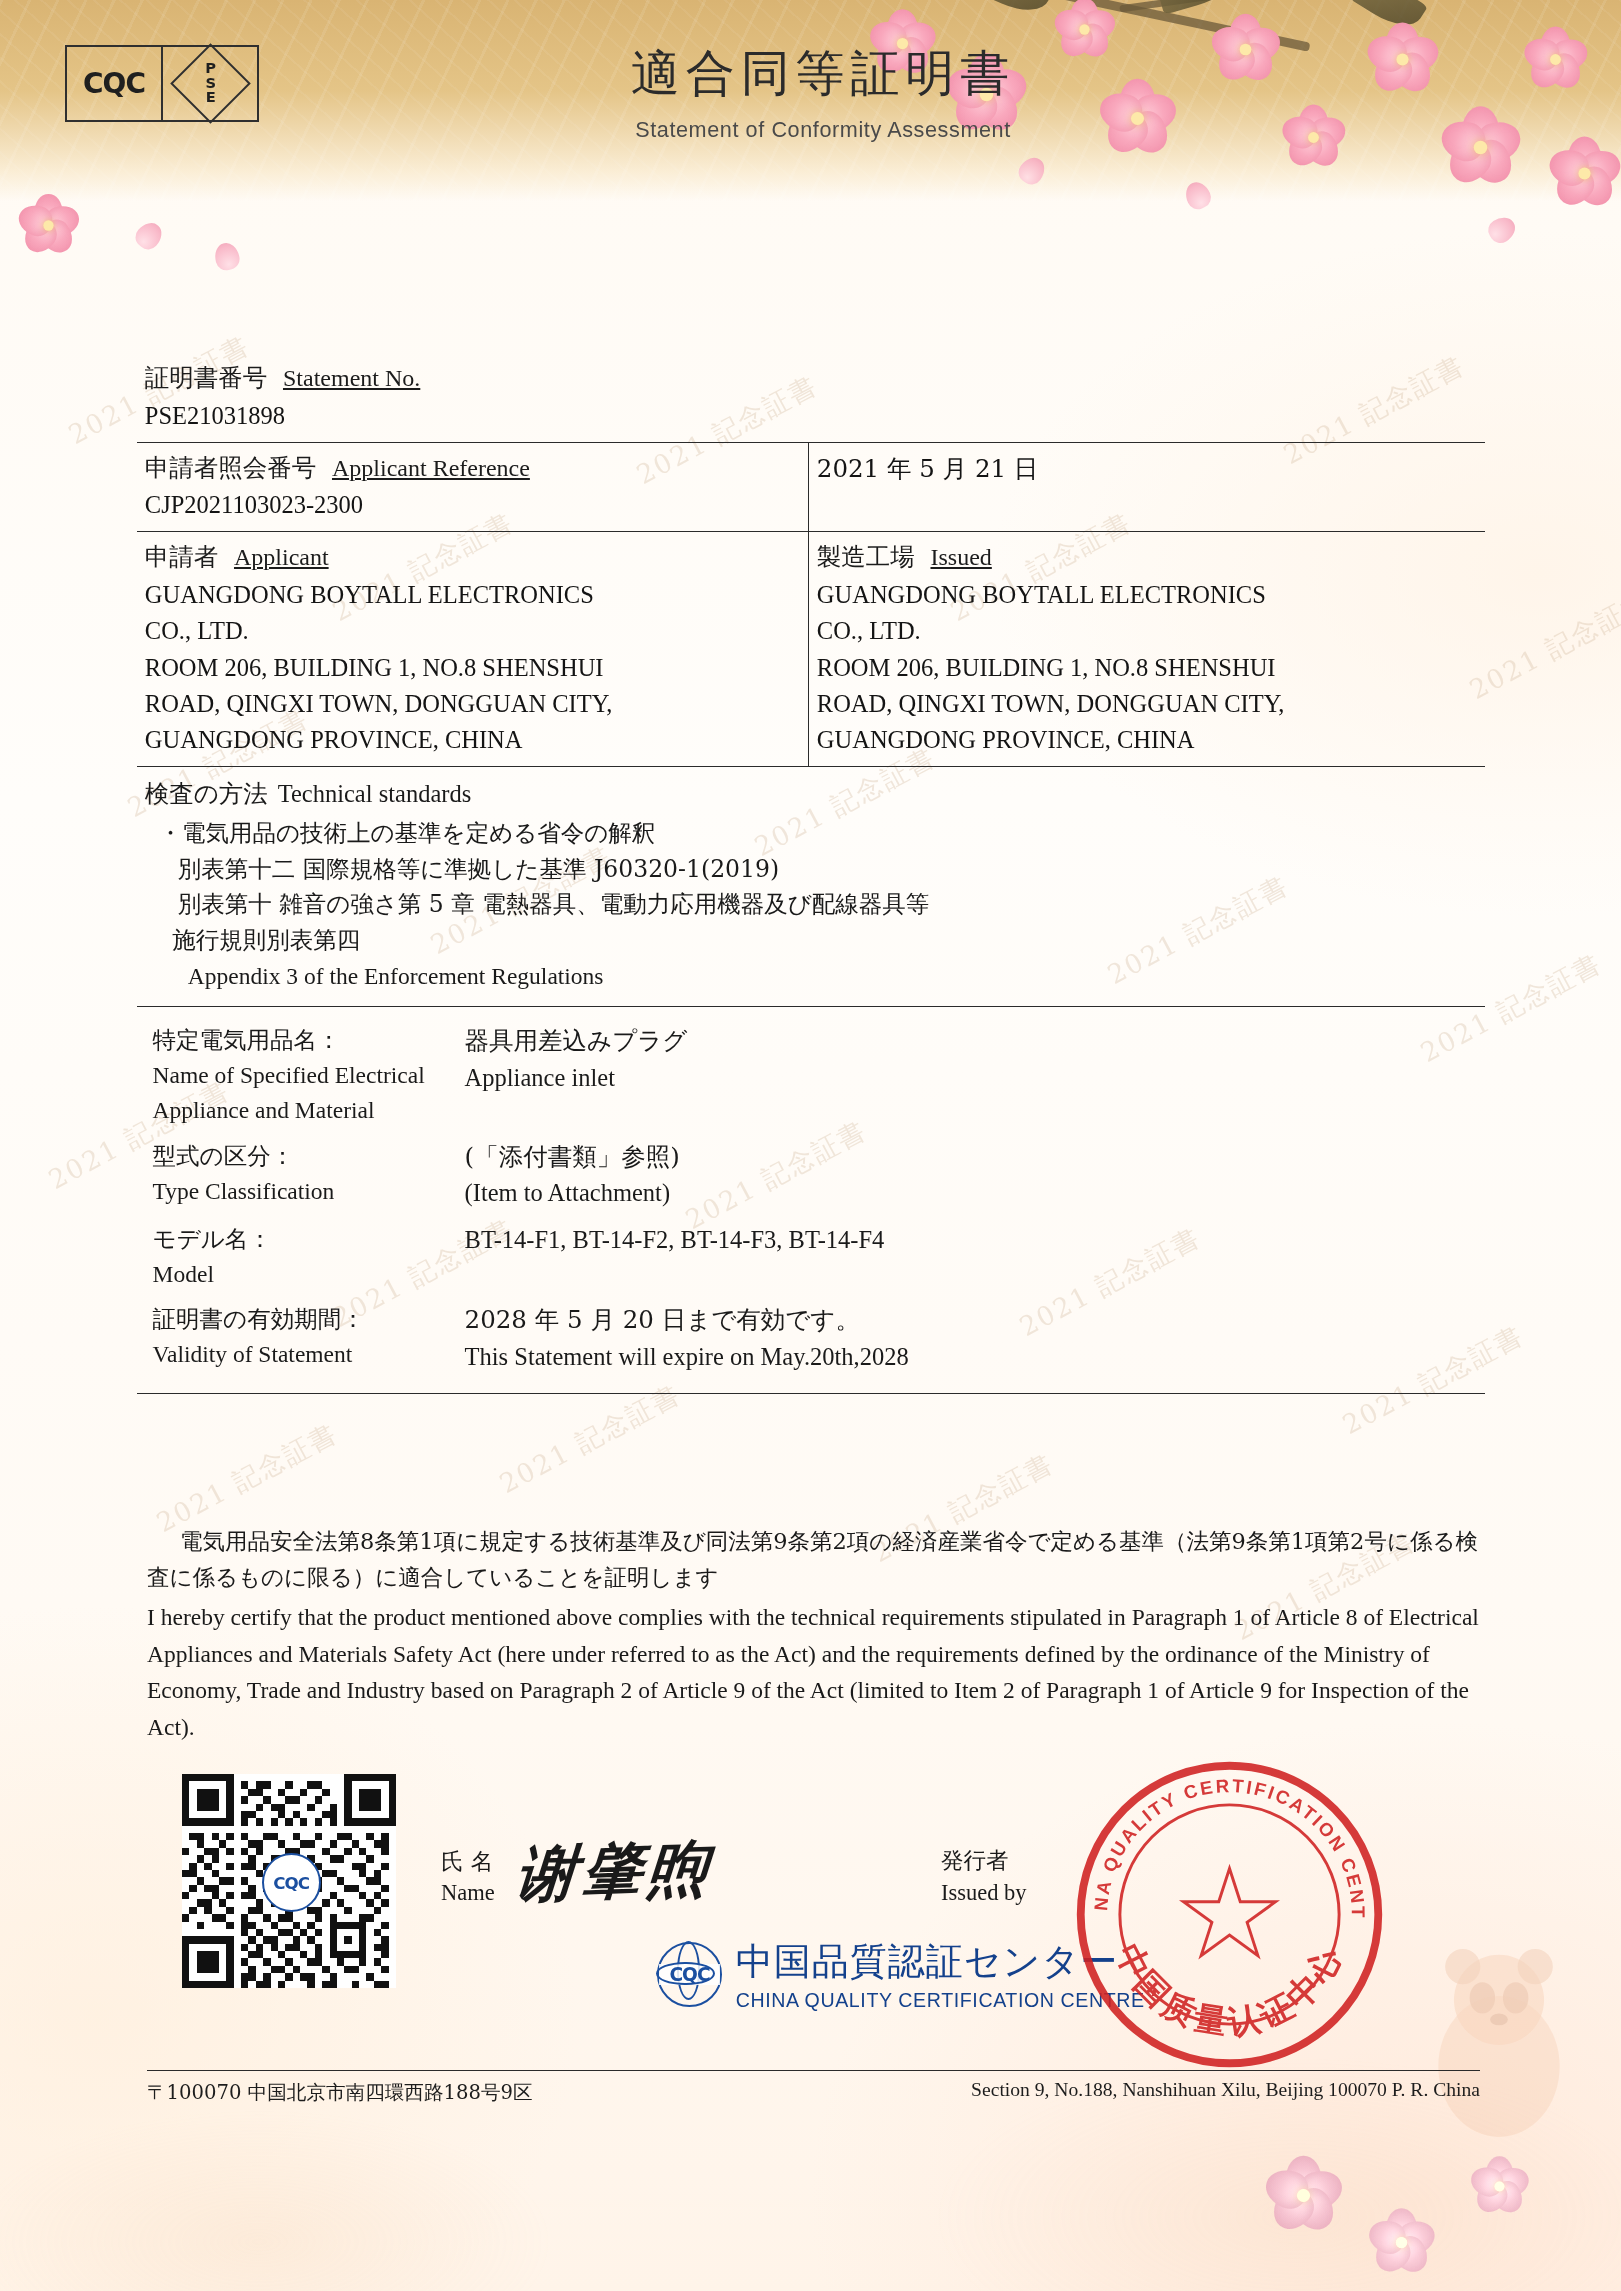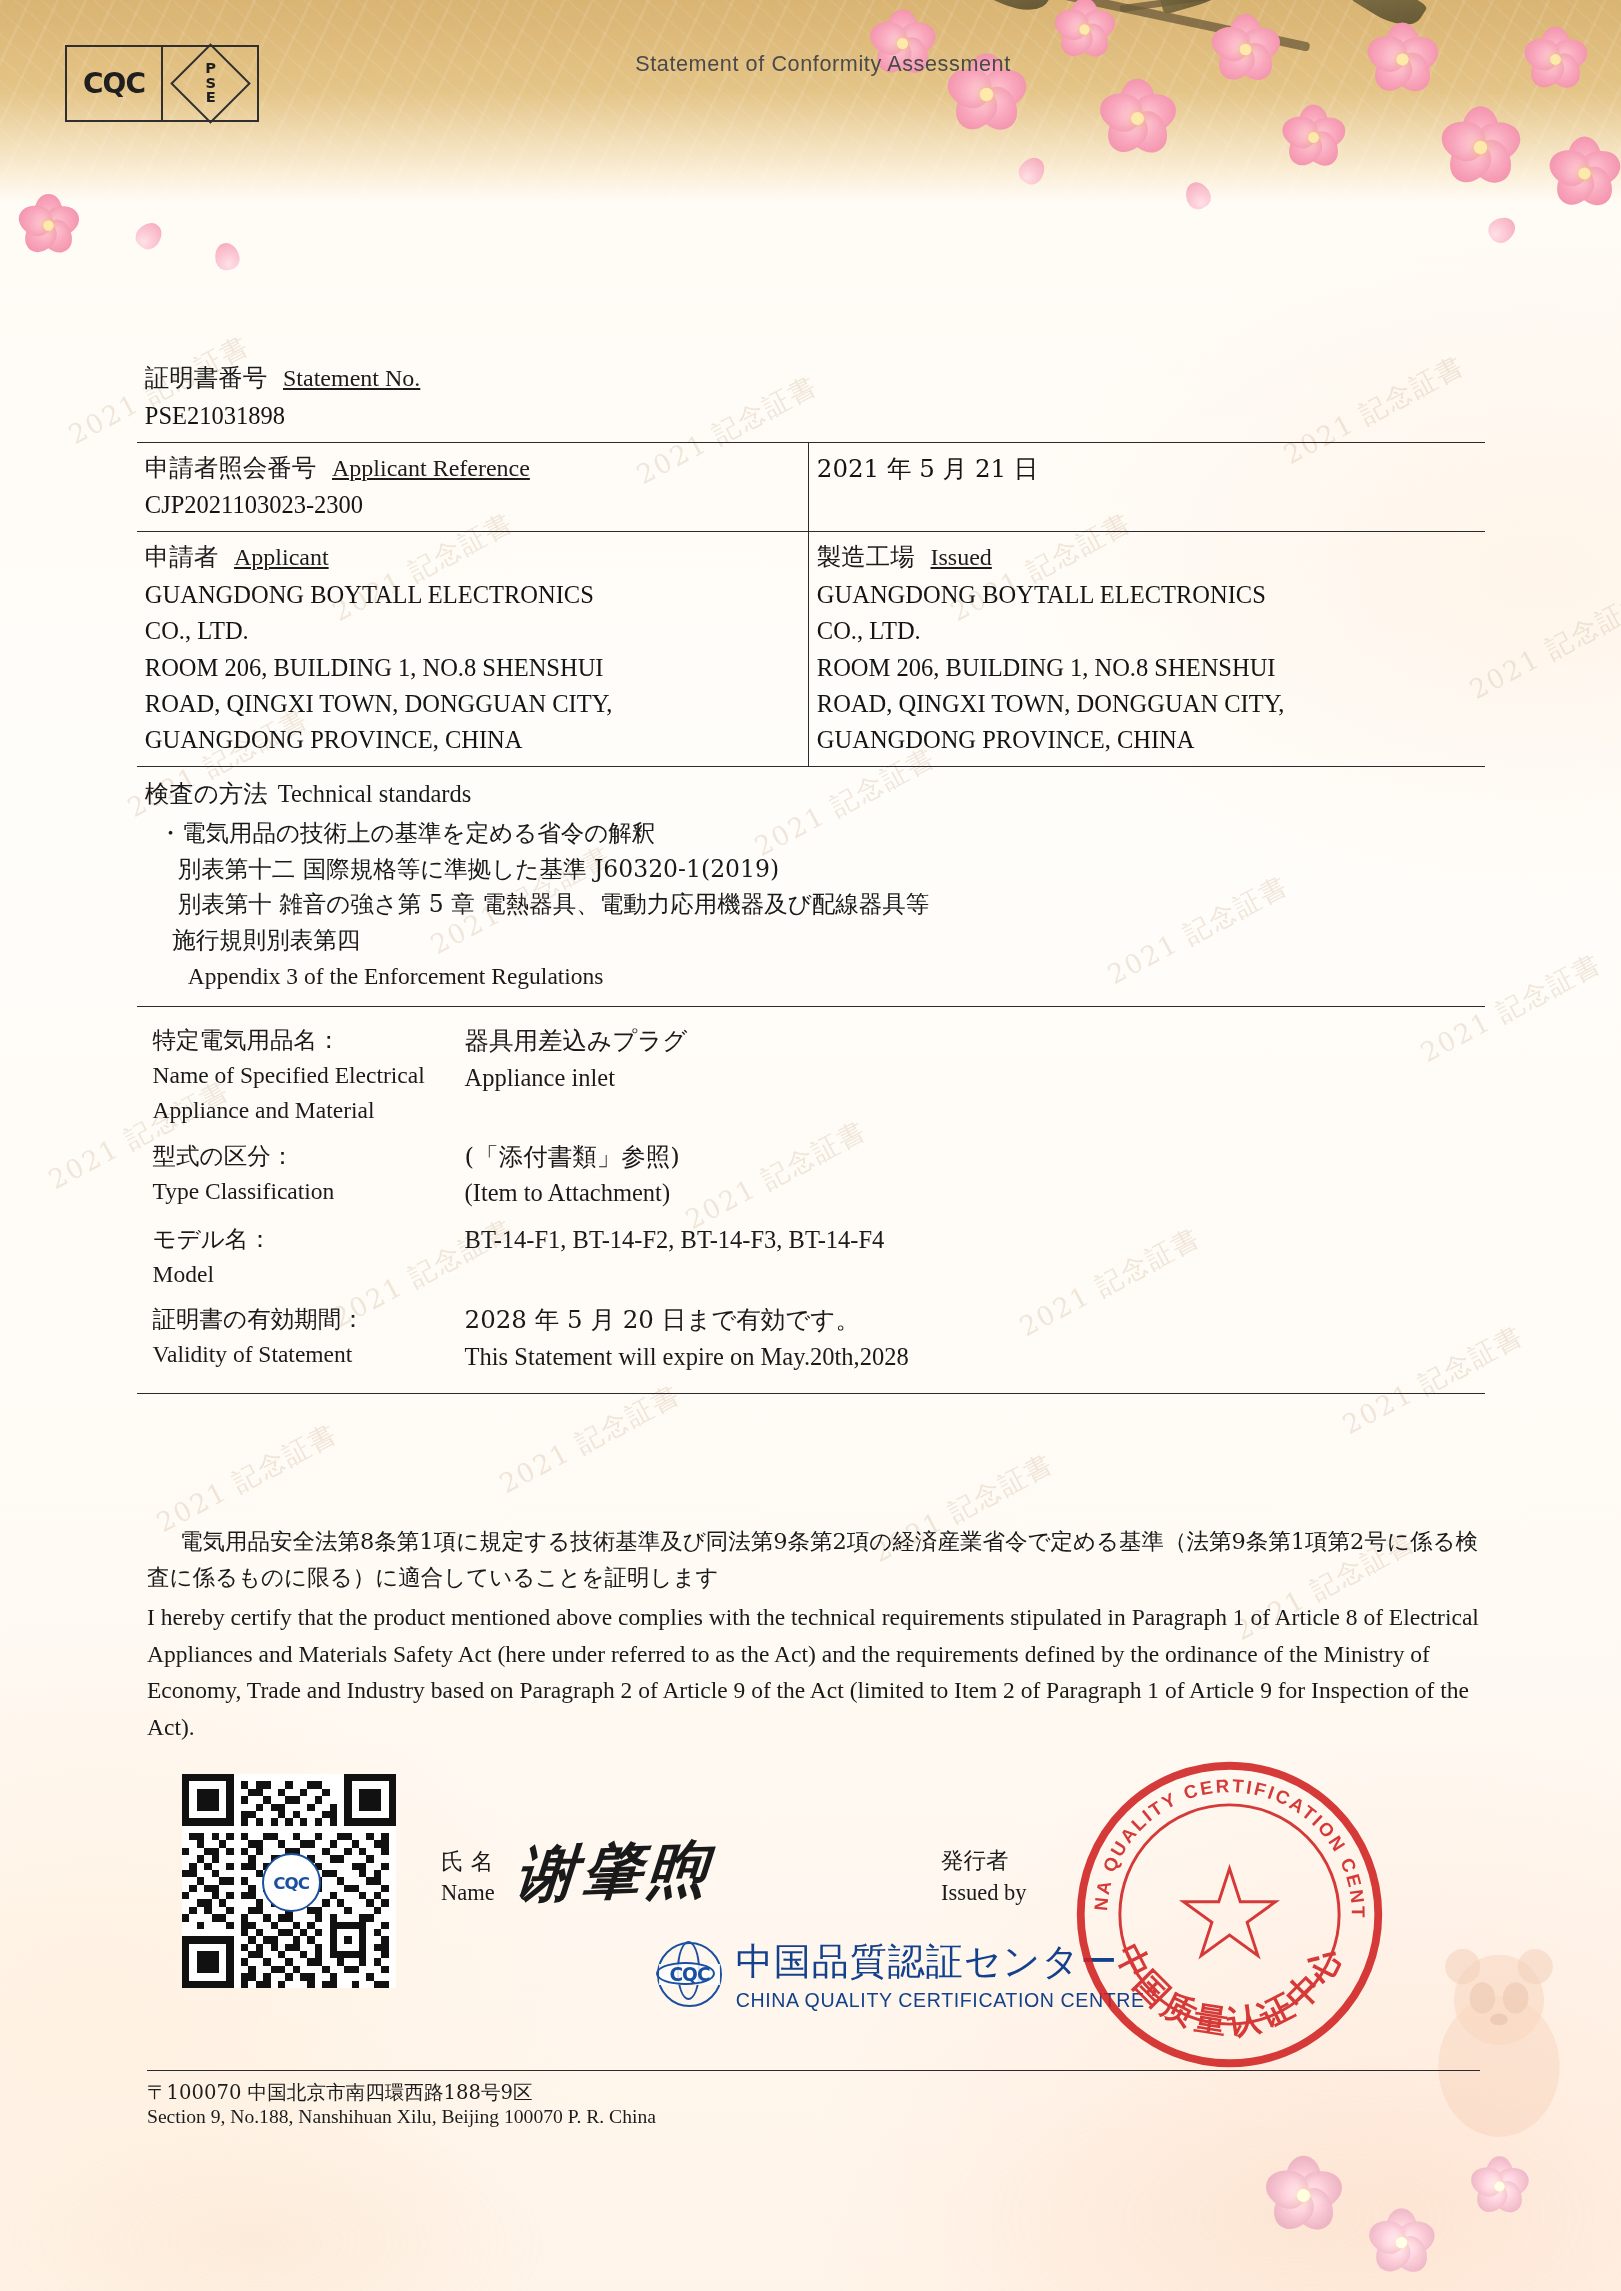--- a/index.html
+++ b/index.html
@@ -447,21 +447,20 @@
   }
   .footer-rule {
     border-top: 1.4px solid #2b2b2b;
     margin-bottom: 7.8px;
   }
   .footer-row {
     display: flex;
     justify-content: space-between;
     font-size: 19.6px;
     color: #1d1d1d;
-    flex-direction: column;
   }
   .footer-left { font-family: "DejaVu Serif", serif; }
   .footer-right { font-family: "Liberation Serif", serif; }
 
   
   .panda {
     position: absolute;
     right: 29px; bottom: 147px;
     width: 186px; height: 206px;
     opacity: .30;
@@ -507,20 +506,21 @@
         <div class="pse-letters">
           <span>P</span><br>
           <span>S</span><br>
           <span>E</span>
         </div>
       </div>
     </div>
   </div>
 
   <div class="title-wrap">
+    <div class="title-jp">適合同等証明書</div>
     <div class="title-en">Statement of Conformity Assessment</div>
   </div>
 
   <div class="sakura" style="left:863px; top:-29px; width:765px; height:333px; z-index:4;">
     <div class="branch" style="left:39px; top:29px; width:412px; height:8.8px; transform:rotate(12deg);"></div>
     <div class="branch" style="left:255px; top:9.8px; width:353px; height:6.9px; transform:rotate(-8deg);"></div>
     <div class="leaf" style="left:118px; top:0px; width:69px; height:37px; transform:rotate(24deg);"></div>
     <div class="leaf" style="left:294px; top:-7.8px; width:84px; height:41px; transform:rotate(-16deg);"></div>
     <div class="leaf" style="left:490px; top:13.7px; width:71px; height:35px; transform:rotate(32deg);"></div>
 

